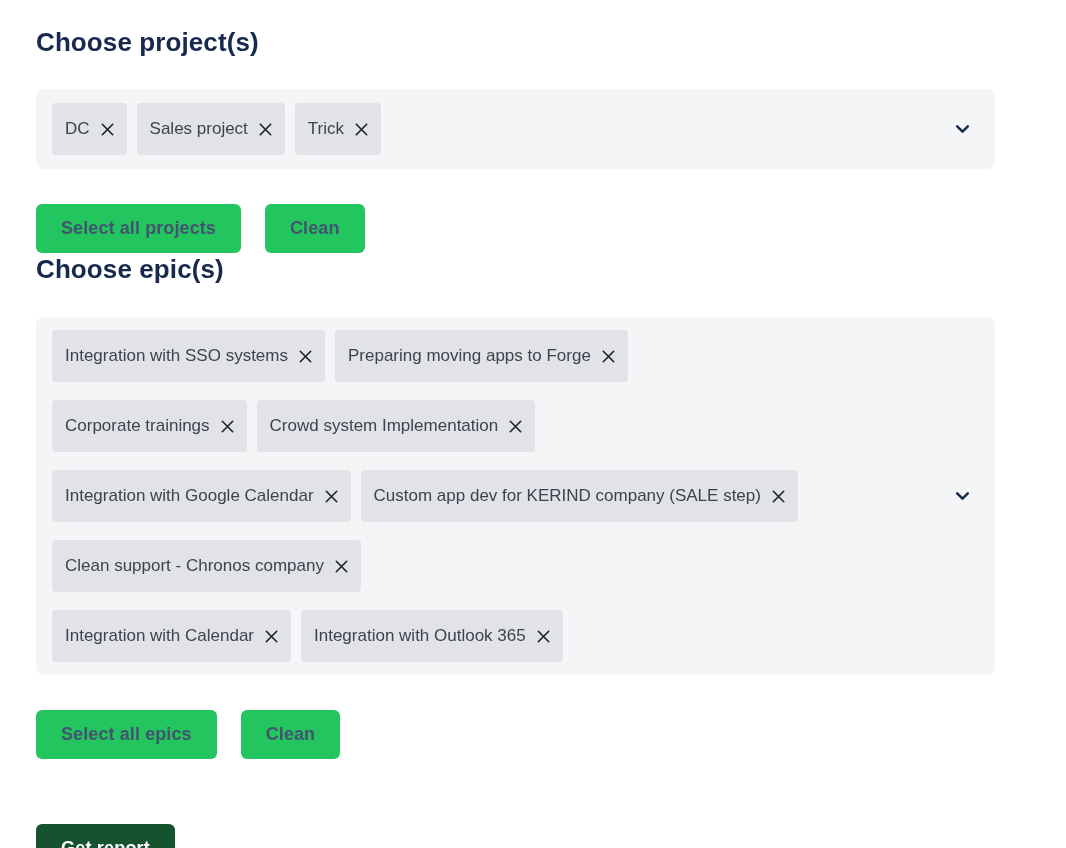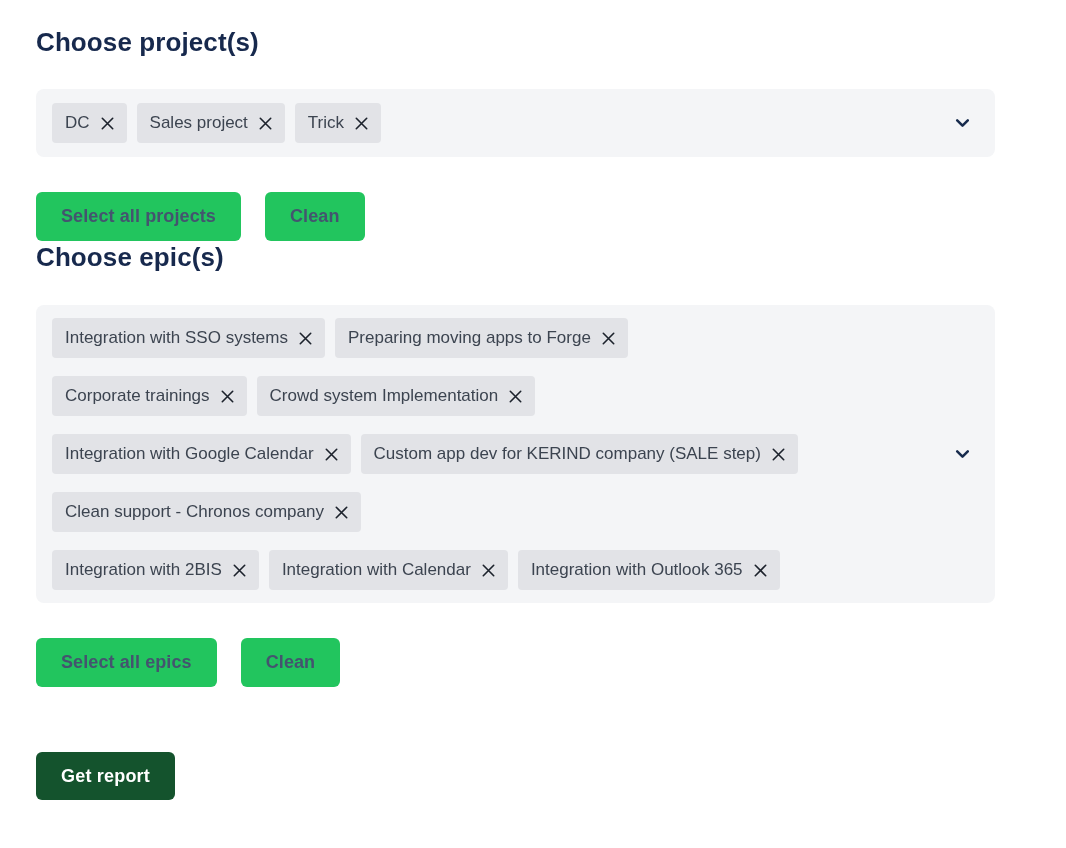--- a/index.html
+++ b/index.html
@@ -36,21 +36,21 @@
   }
   .tags-col {
     display: flex;
     flex-direction: column;
     gap: 18px;
   }
   .tag {
     display: inline-flex;
     align-items: center;
     gap: 11px;
-    height: 40px;
+    height: 52px;
     padding: 0 13px;
     background: #e2e3e7;
     border-radius: 4px;
     font-size: 17px;
     color: #3c4450;
     white-space: nowrap;
     width: fit-content;
   }
   .tag-x {
     display: inline-flex;
@@ -214,28 +214,20 @@
             <span class="tag-label">Clean support - Chronos company</span>
             <span class="tag-x">
               <svg width="13" height="13" viewBox="0 0 12 12">
                 <path d="M1.2 1.2 L10.8 10.8 M10.8 1.2 L1.2 10.8" stroke="currentColor" stroke-width="1.5" stroke-linecap="round"></path>
               </svg>
             </span>
           </span>
         </div>
         <div class="tags-row">
           <span class="tag">
-            <span class="tag-label">Integration with 2BIS</span>
-            <span class="tag-x">
-              <svg width="13" height="13" viewBox="0 0 12 12">
-                <path d="M1.2 1.2 L10.8 10.8 M10.8 1.2 L1.2 10.8" stroke="currentColor" stroke-width="1.5" stroke-linecap="round"></path>
-              </svg>
-            </span>
-          </span>
-          <span class="tag">
             <span class="tag-label">Integration with Calendar</span>
             <span class="tag-x">
               <svg width="13" height="13" viewBox="0 0 12 12">
                 <path d="M1.2 1.2 L10.8 10.8 M10.8 1.2 L1.2 10.8" stroke="currentColor" stroke-width="1.5" stroke-linecap="round"></path>
               </svg>
             </span>
           </span>
           <span class="tag">
             <span class="tag-label">Integration with Outlook 365</span>
             <span class="tag-x">

